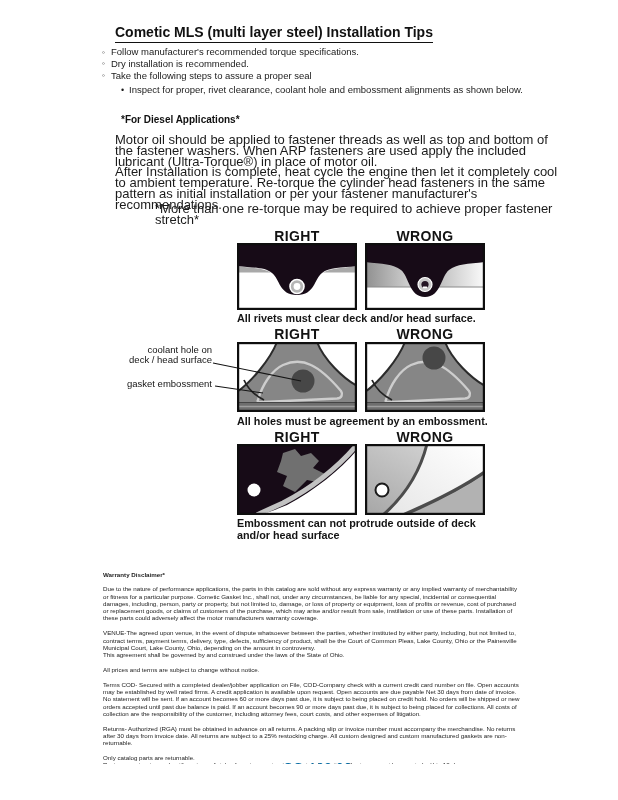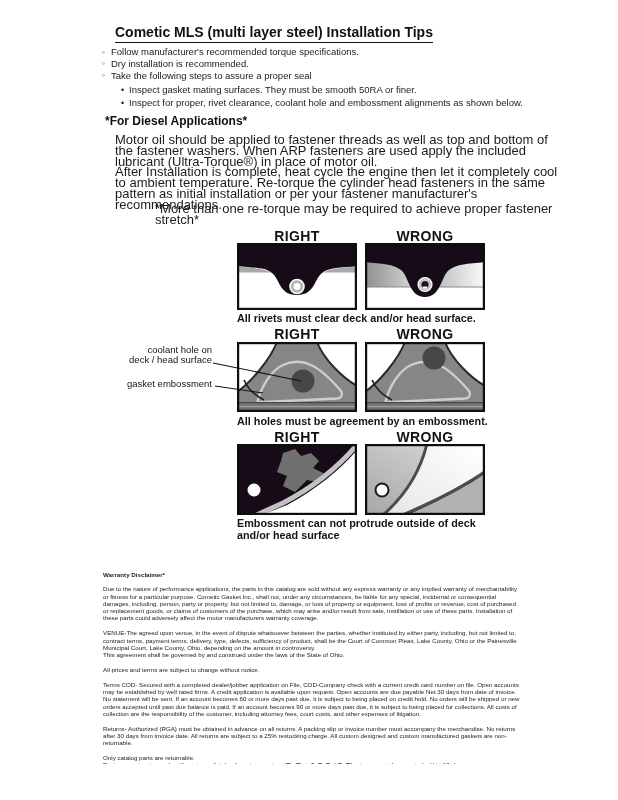--- a/index.html
+++ b/index.html
@@ -9,21 +9,21 @@
   }
   .abs{position:absolute;}
   .title{
     left:115px; top:24px; font-size:14px; font-weight:bold; color:#111;
   }
   .title span{border-bottom:1.6px solid #111; padding-bottom:2px;}
   .bullets{left:102px; top:46px; font-size:9.5px; line-height:11.3px; width:500px;}
   .bullet .mk{display:inline-block; width:9px; font-size:8px; vertical-align:0.5px;}
   .subbullets{margin-top:3px; padding-left:19px;}
   .subbullet .mk{display:inline-block; width:8px; font-size:9px;}
-  .diesel-h{left:105px; top:114px; font-size:12px; font-weight:bold; color:#111;}
+  .diesel-h{left:121px; top:114px; font-size:10px; font-weight:bold; color:#111;}
   .bodyp{left:115px; font-size:13px; line-height:11px; width:445px; color:#1b1b1b;}
   .p1{top:134px;} .p2{top:166px;} .note{top:203px;margin-left:40px;}
 
   .rw{width:120px; text-align:center; font-size:14px; font-weight:bold; letter-spacing:0.4px; color:#121212;}
   .rw1{top:228px;} .rw2{top:326px;} .rw3{top:429px;}
   .colR{left:237px;} .colW{left:365px;}
   .dbox{width:120px;} .dbox svg{display:block;}
   .row1{top:243px;} .row2{top:342px;} .row3{top:444px;}
   .caption{left:237px; font-size:10.8px; font-weight:bold; color:#151515; line-height:11.5px;}
   .cap1{top:313px;} .cap2{top:416px;} .cap3{top:518px; width:240px;}
@@ -44,21 +44,20 @@
 
   <div class="abs title">
     <span>Cometic MLS (multi layer steel) Installation Tips</span>
   </div>
 
   <div class="abs bullets">
     <div class="bullet"><span class="mk">◦</span><span>Follow manufacturer's recommended torque specifications.</span></div>
     <div class="bullet"><span class="mk">◦</span><span>Dry installation is recommended.</span></div>
     <div class="bullet"><span class="mk">◦</span><span>Take the following steps to assure a proper seal</span></div>
     <div class="subbullets">
-      <div class="subbullet"><span class="mk">•</span><span>Inspect gasket mating surfaces.  They must be smooth 50RA or finer.</span></div>
       <div class="subbullet"><span class="mk">•</span><span>Inspect for proper, rivet clearance, coolant hole and embossment alignments as shown below.</span></div>
     </div>
   </div>
 
   <div class="abs diesel-h">*For Diesel Applications*</div>
   <div class="abs bodyp p1">Motor oil should be applied to fastener threads as well as top and bottom of the fastener washers. When ARP fasteners are used apply the included lubricant (Ultra-Torque®) in place of motor oil.</div>
   <div class="abs bodyp p2">After Installation is complete, heat cycle the engine then let it completely cool to ambient temperature. Re-torque the cylinder head fasteners in the same pattern as initial installation or per your fastener manufacturer's recommendations.</div>
   <div class="abs bodyp note">*More than one re-torque may be required to achieve proper fastener stretch*</div>
 
   <div class="abs rw rw1 colR">RIGHT</div>

